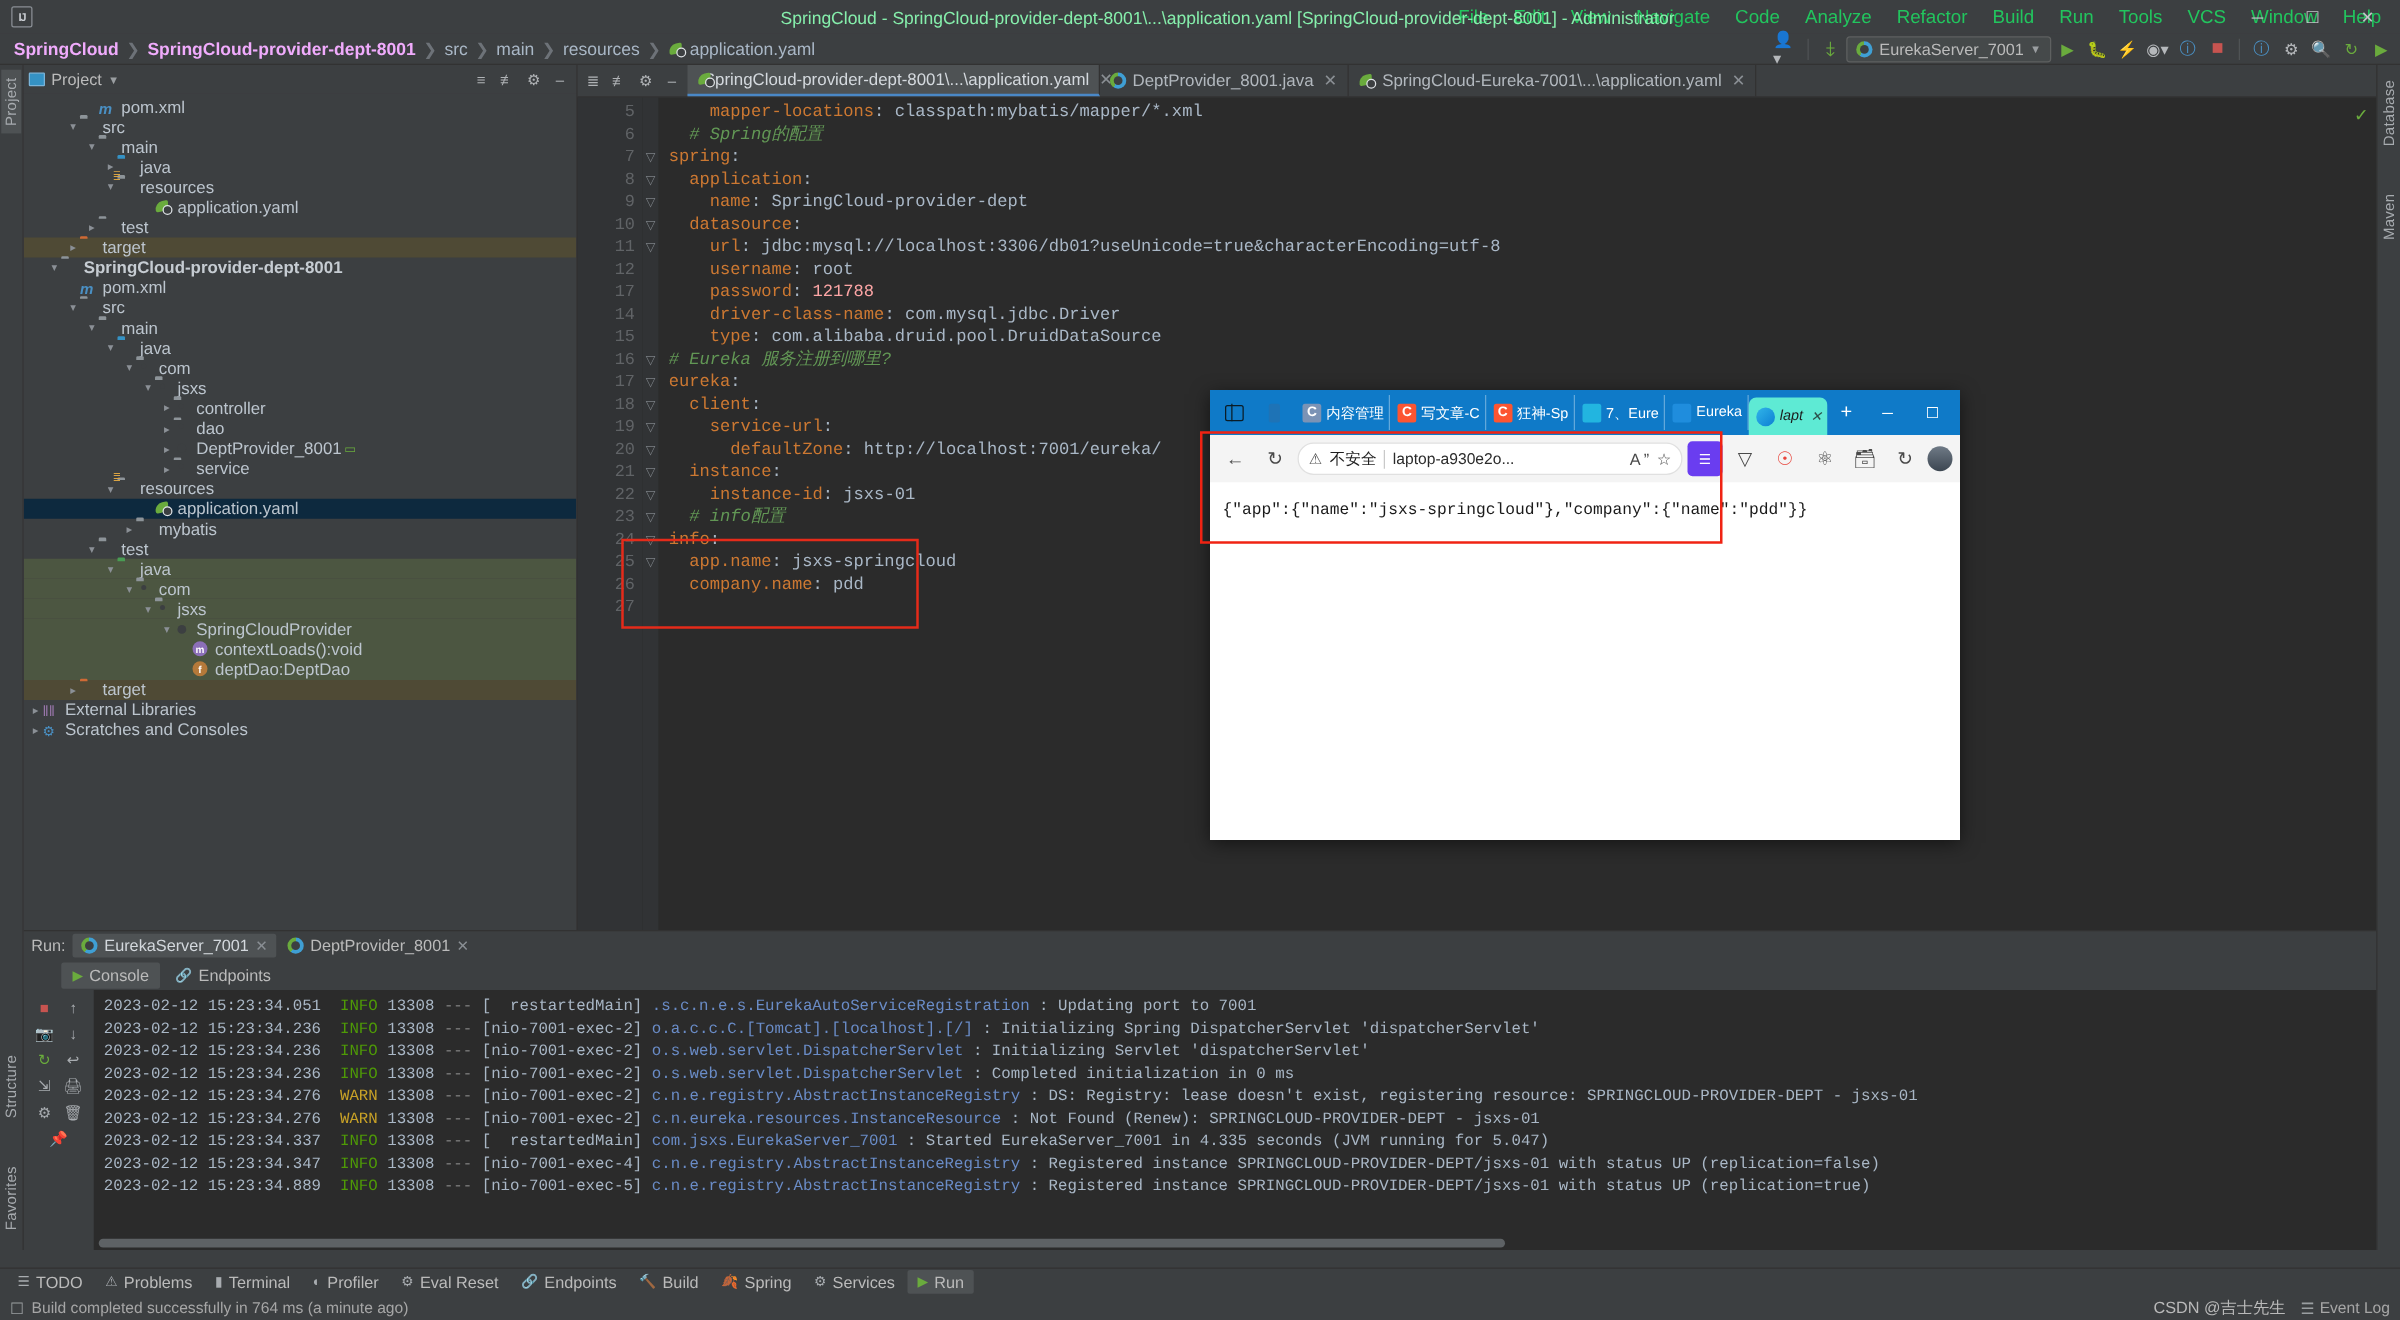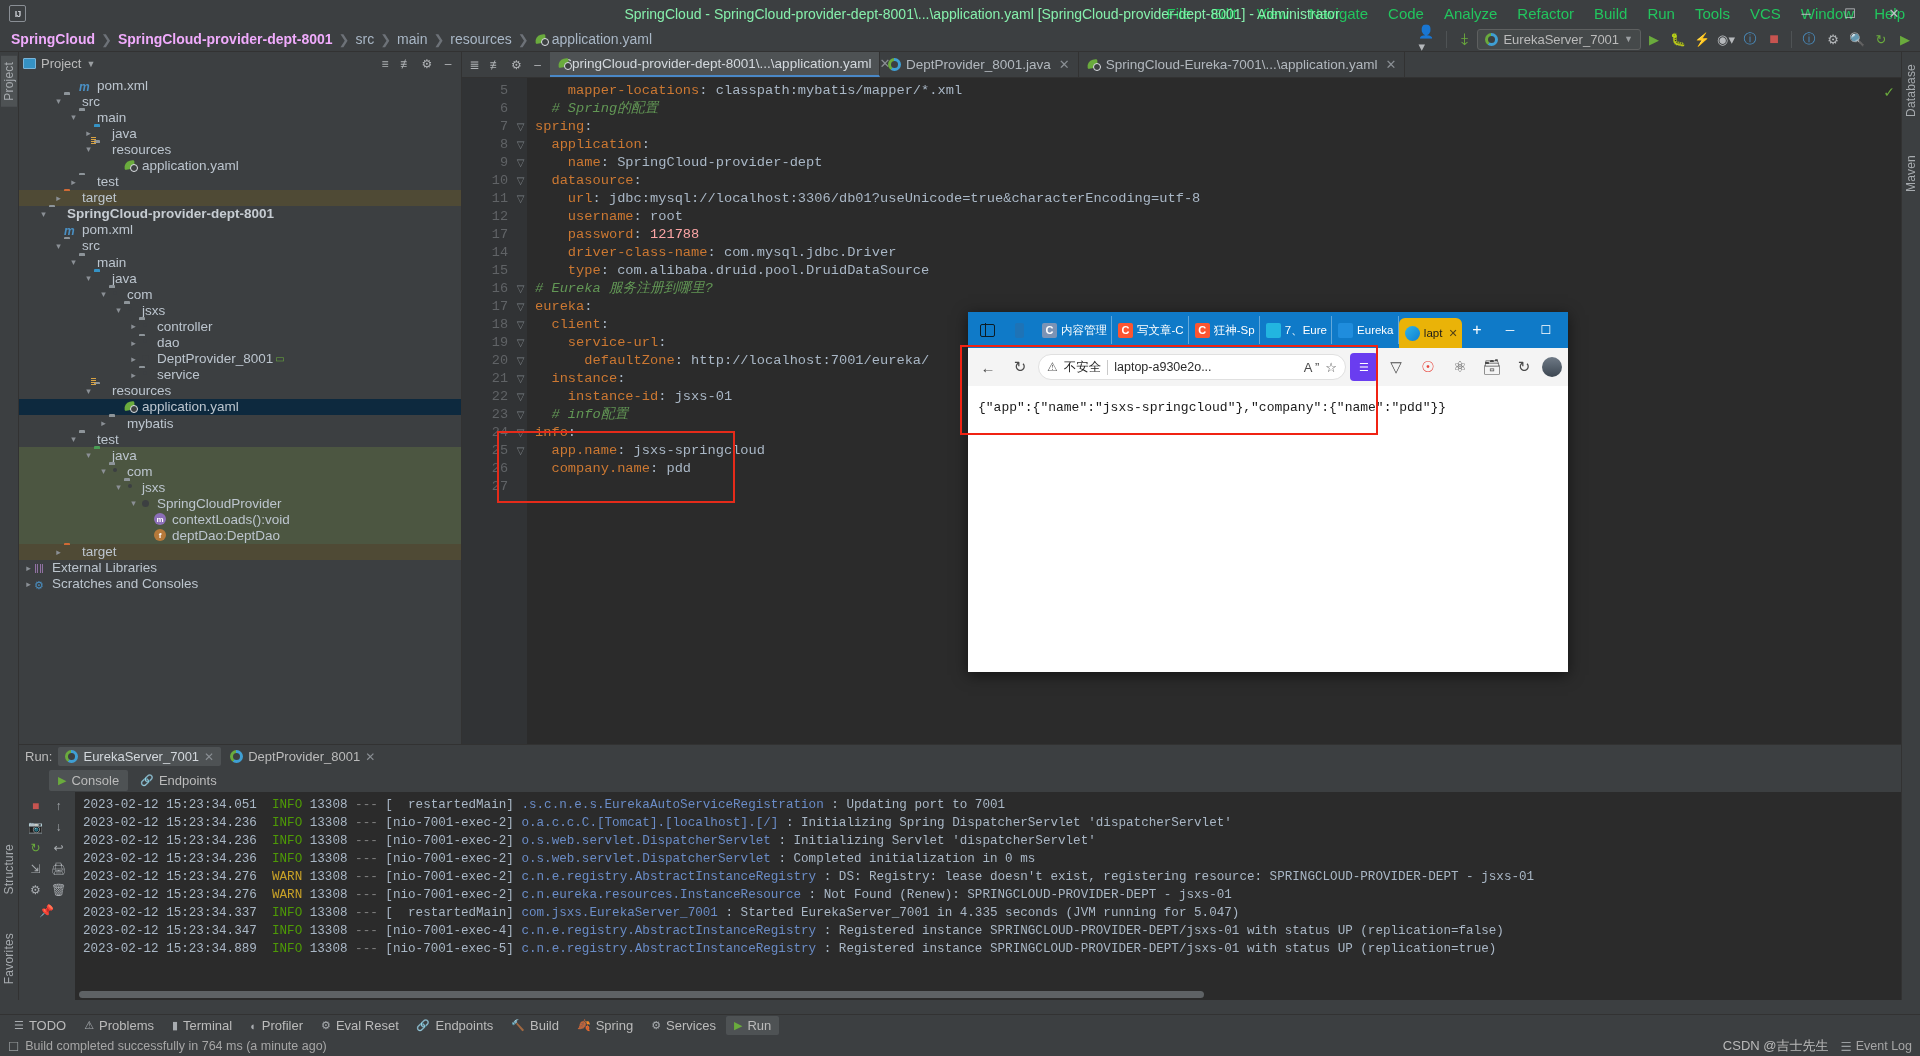--- a/index.html
+++ b/index.html
@@ -295,22 +295,22 @@
   }
   .e-sq { width:15px;height:13px;border:1.7px solid #0b1c26;border-radius:2px; position:relative; }
   .e-sq::after{content:'';position:absolute;left:4px;top:-1.7px;bottom:-1.7px;width:1.7px;background:#0b1c26;}
   .e-tabs { display: flex; align-items: center; flex: 1; gap: 0; overflow: hidden; }
   .e-tab {
     display: flex; align-items: center; gap: 4px; padding: 0 6px; height: 28px;
     color: #ffffff; font-size: 11.5px; white-space: nowrap; overflow: hidden;
     border-right: 1px solid rgba(255,255,255,.35); max-width: 92px;
   }
   .e-tab.active {
-    background: #eab308; color: #1b1b1b; border-radius: 6px 6px 0 0;
-    border-right: none; height: 30px; margin-top: 6px;
+    background: #5eead4; color: #1b1b1b; border-radius: 6px 6px 0 0;
+    border-right: none; height: 30px; margin-top: 6px; font-style: italic;
   }
   .fav {
     width: 15px; height: 15px; border-radius: 2px; flex: 0 0 15px;
     display: flex; align-items: center; justify-content: center;
     font-size: 11px; font-weight: bold; color: #fff;
   }
   .fav.csdn-g { background: #7b93b5; }
   .fav.csdn-r { background: #fc5531; }
   .fav.bili { background: #22b5e0; }
   .fav.blue { background: #1f8ddd; }

